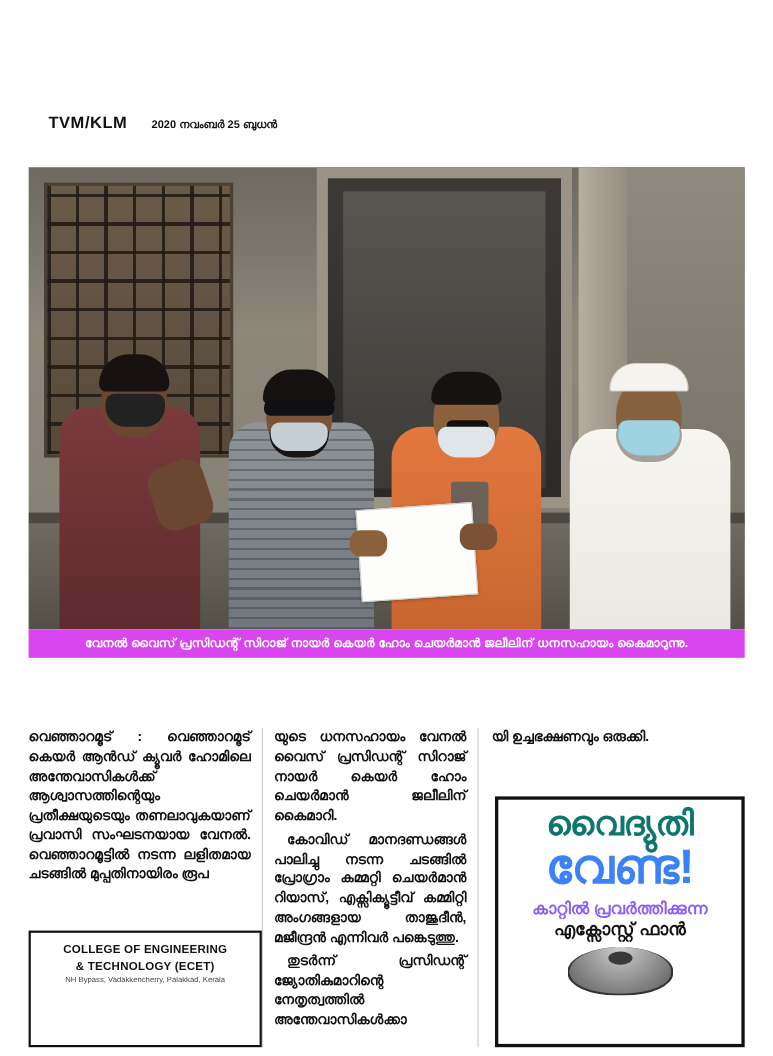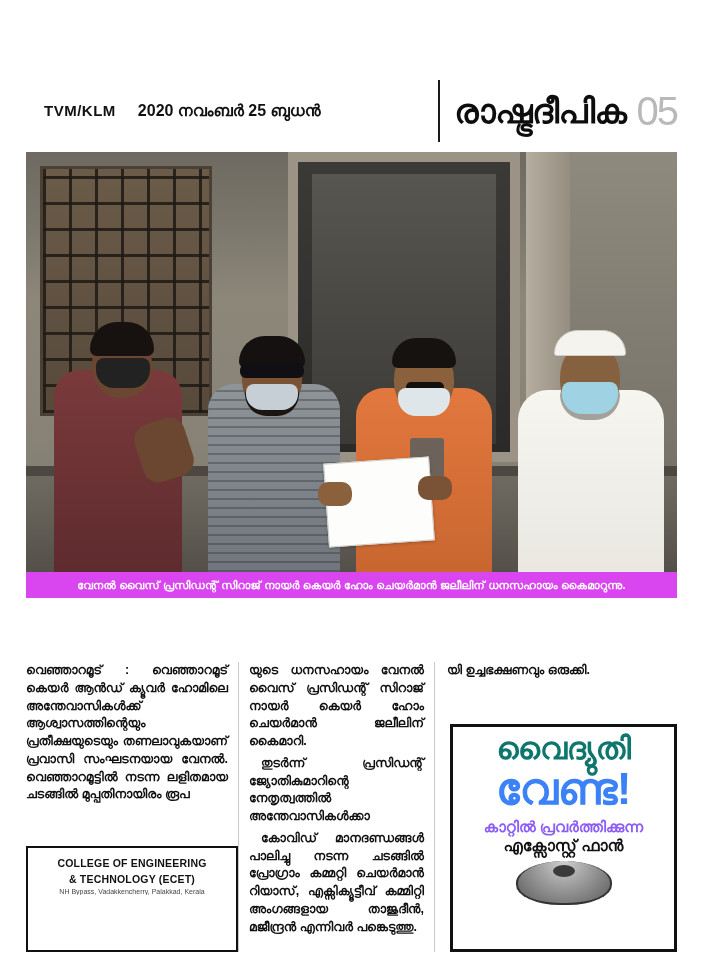--- a/index.html
+++ b/index.html
@@ -31,21 +31,21 @@
     padding-left: 18px;
     flex: 0 0 auto;
   }
   .edition {
     font-size: 15px;
     font-weight: 700;
     letter-spacing: 0.5px;
     color: #111;
   }
   .dateline {
-    font-size: 16px;
+    font-size: 10px;
     font-weight: 700;
     color: #111;
   }
   .masthead-rule {
     flex: 1 1 auto;
   }
   .masthead-right {
     display: flex;
     align-items: center;
     border-left: 2px solid #1a1a1a;
@@ -346,24 +346,20 @@
 <body>
 
 <div id="page">
 
   <div class="masthead">
     <div class="masthead-left">
       <div class="edition">TVM/KLM</div>
       <div class="dateline">2020 നവംബർ 25 ബുധൻ</div>
     </div>
     <div class="masthead-rule"></div>
-    <div class="masthead-right">
-      <div class="paper-name">രാഷ്ട്രദീപിക</div>
-      <div class="page-no">05</div>
-    </div>
   </div>
 
   <div class="photo-wrap">
     <div class="photo">
       <div class="bg-wall"></div>
       <div class="window-grid"></div>
       <div class="door-frame"></div>
       <div class="door-inner"></div>
       <div class="pillar"></div>
       <div class="right-wall"></div>
@@ -412,22 +408,22 @@
 
     <div class="col col1">
       <p class="para">
         <span class="lead">വെഞ്ഞാറമൂട് :</span>
         <span>വെഞ്ഞാറമൂട് കെയർ ആൻഡ് ക്യൂവർ ഹോമിലെ അന്തേവാസികൾക്ക് ആശ്വാസത്തിന്റെയും പ്രതീക്ഷയുടെയും തണലാവുകയാണ് പ്രവാസി സംഘടനയായ വേനൽ. വെഞ്ഞാറമൂട്ടിൽ നടന്ന ലളിതമായ ചടങ്ങിൽ മുപ്പതിനായിരം രൂപ</span>
       </p>
     </div>
 
     <div class="col col2">
       <p class="para">യുടെ ധനസഹായം വേനൽ വൈസ് പ്രസിഡന്റ് സിറാജ് നായർ കെയർ ഹോം ചെയർമാൻ ജലീലിന് കൈമാറി.</p>
+      <p class="para indent">കോവിഡ് മാനദണ്ഡങ്ങൾ പാലിച്ചു നടന്ന ചടങ്ങിൽ പ്രോഗ്രാം കമ്മറ്റി ചെയർമാൻ റിയാസ്, എക്സിക്യൂട്ടീവ് കമ്മിറ്റി അംഗങ്ങളായ താജുദീൻ, മജീന്ദ്രൻ എന്നിവർ പങ്കെടുത്തു.</p>
       <p class="para indent">തുടർന്ന് പ്രസിഡന്റ് ജ്യോതികുമാറിന്റെ നേതൃത്വത്തിൽ അന്തേവാസികൾക്കാ</p>
-      <p class="para indent">കോവിഡ് മാനദണ്ഡങ്ങൾ പാലിച്ചു നടന്ന ചടങ്ങിൽ പ്രോഗ്രാം കമ്മറ്റി ചെയർമാൻ റിയാസ്, എക്സിക്യൂട്ടീവ് കമ്മിറ്റി അംഗങ്ങളായ താജുദീൻ, മജീന്ദ്രൻ എന്നിവർ പങ്കെടുത്തു.</p>
     </div>
 
     <div class="col col3">
       <p class="para">യി ഉച്ചഭക്ഷണവും ഒരുക്കി.</p>
     </div>
   </div>
 
   <div class="easa">
     <div class="easa-sub">COLLEGE OF ENGINEERING</div>
     <div class="easa-sub">&amp; TECHNOLOGY (ECET)</div>

